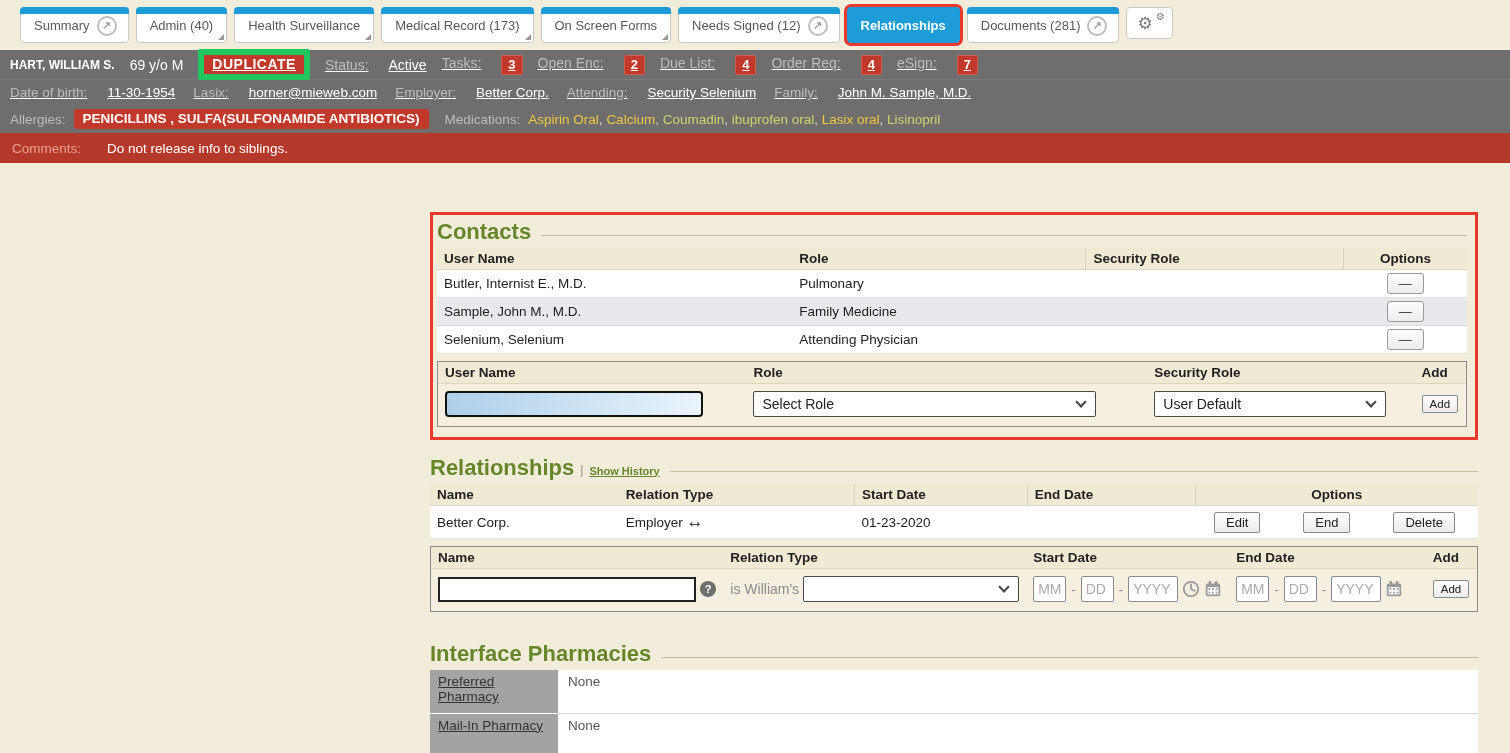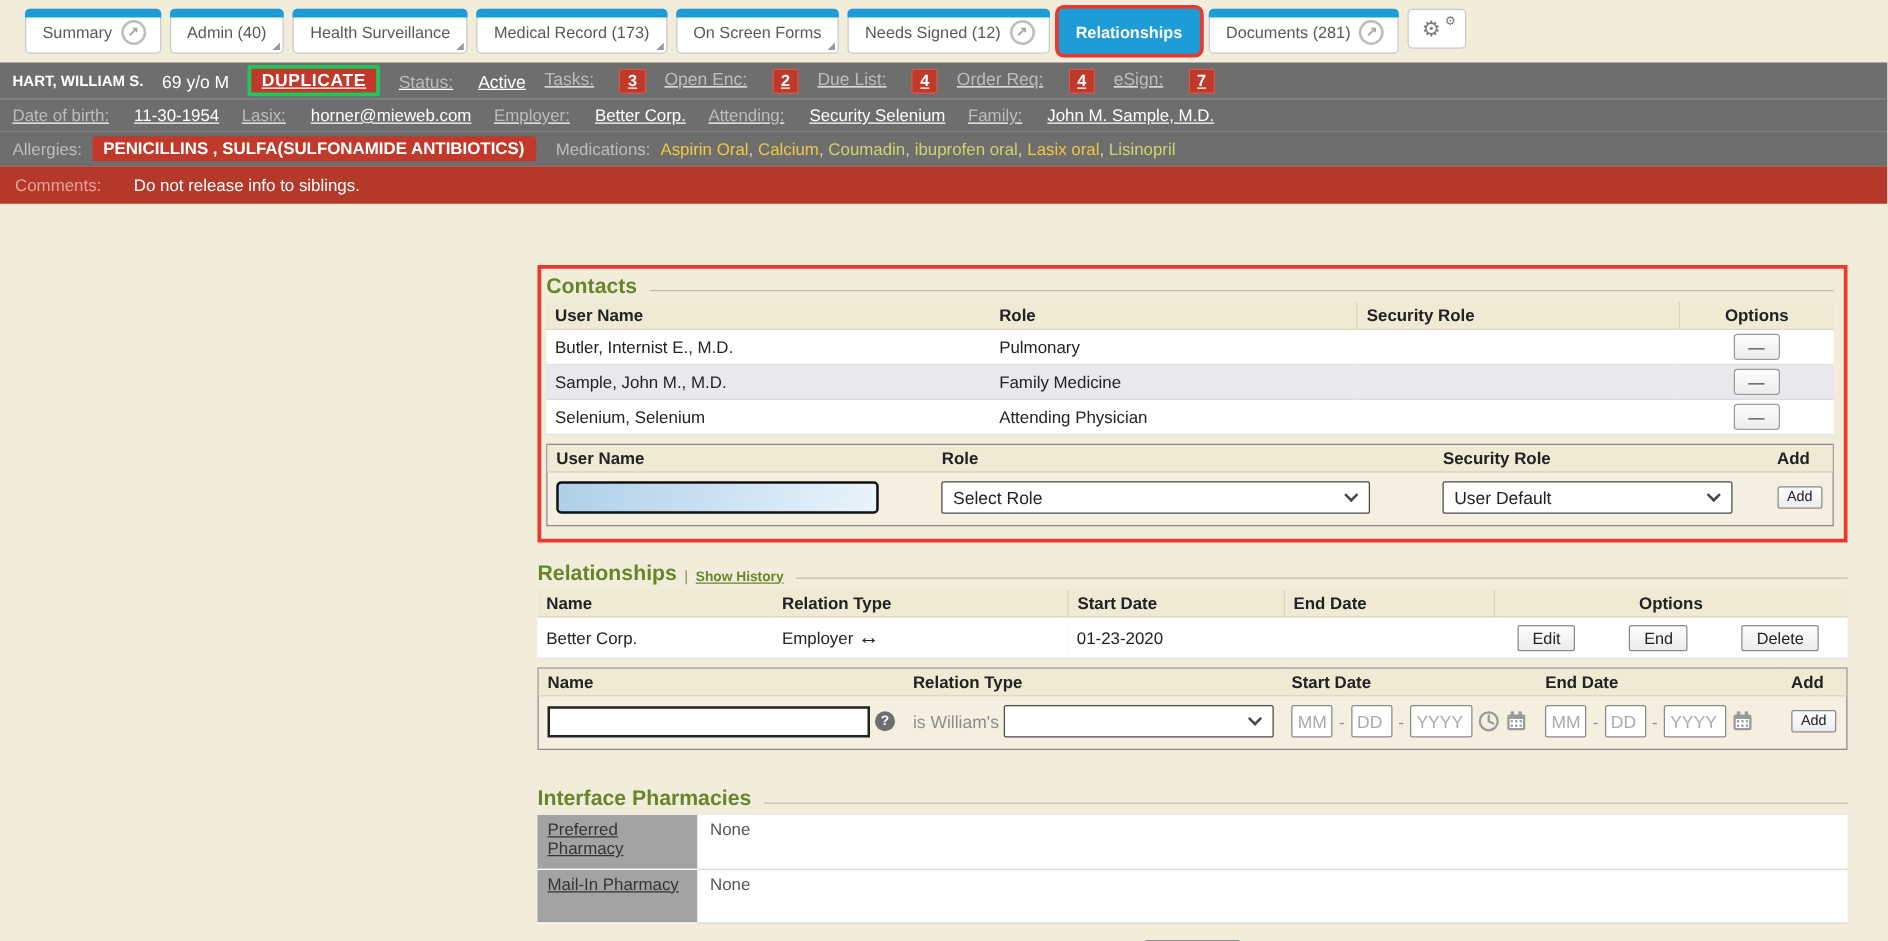--- a/index.html
+++ b/index.html
@@ -28,38 +28,38 @@
   
   .bar { display:flex; align-items:center; padding:0 10px; color:#fff; }
   .bar1 { height:29px; background:#6e6e6e; gap:15px; font-size:14px; }
   .bar2 { height:26px; background:#6e6e6e; gap:18px; font-size:13.5px; border-top:1px solid #7b7b7b; }
   .bar3 { height:28px; background:#6e6e6e; gap:8px; font-size:13.5px; }
   .bar .lbl { color:#bdbdbd; }
   .pname { font-weight:bold; font-size:12px; }
   .pair { display:inline-flex; align-items:flex-start; gap:20px;text-decoration:underline; }
   .badge { background:#c0392b; border:1px solid #d05c4c; color:#fff; font-weight:bold; font-size:13px;
            padding:0 6px; line-height:18px; border-radius:2px; cursor:pointer; }
-  .dup { background:#c0392b; border:3px solid #22c55e; color:#fff; font-weight:bold;
+  .dup { background:#c0392b; border:6px solid #22c55e; color:#fff; font-weight:bold;
          text-decoration:underline; padding:1px 8px 2px; border-radius:2px; cursor:pointer; letter-spacing:.5px; }
   .allergy-box { background:#c0392b; color:#fff; font-weight:bold; padding:2px 9px 3px; border-radius:3px; }
   .meds { display:inline-flex; }
   .med { white-space:pre; }
   .med + .med::before { content:", "; color:#d6d6d6; font-weight:normal; }
   .med-y { color:#f2c743; }
   .med-g { color:#cfd46e; }
   .comments-bar { height:30px; background:#b5392a; display:flex; align-items:center; padding:0 12px; gap:26px; }
   .comments-bar .lbl { color:#e5a296; }
   .comments-bar .val { color:#fff; }
 
   
   .main { margin-left:430px; width:1048px; }
   .red-outline { border:3px solid #e8392c; margin-top:49px; padding:4px 8px 10px 4px; }
 
   .sec-head { display:flex; align-items:center; margin-bottom:3px; }
-  .sec-title { color:#67862a; font-weight:bold; font-size:17px; white-space:nowrap; }
+  .sec-title { color:#67862a; font-weight:bold; font-size:22px; white-space:nowrap; }
   .sec-line { flex:1; border-top:1px solid #c3bba2; margin-left:10px; position:relative; top:3px; }
   .hist-div { color:#8a8a8a; font-size:12px; margin:4px 0 0 6px; }
   .hist-link { color:#67862a; font-size:11px; font-weight:bold; text-decoration:underline; margin:5px 0 0 6px; cursor:pointer; }
 
   table { border-collapse:collapse; width:100%; font-size:13.5px; }
   th { background:#f0ead5; text-align:left; padding:3px 7px; font-size:13.5px; border-bottom:1px solid #ddd6c0; }
   td { padding:3px 7px; }
   tr.r-odd  td { background:#fff; border-bottom:1px solid #e3e3e3; }
   tr.r-even td { background:#e9e9ed; border-bottom:1px solid #dcdcdc; }
   .sep-l { border-left:1px solid #d9d3bd; }

